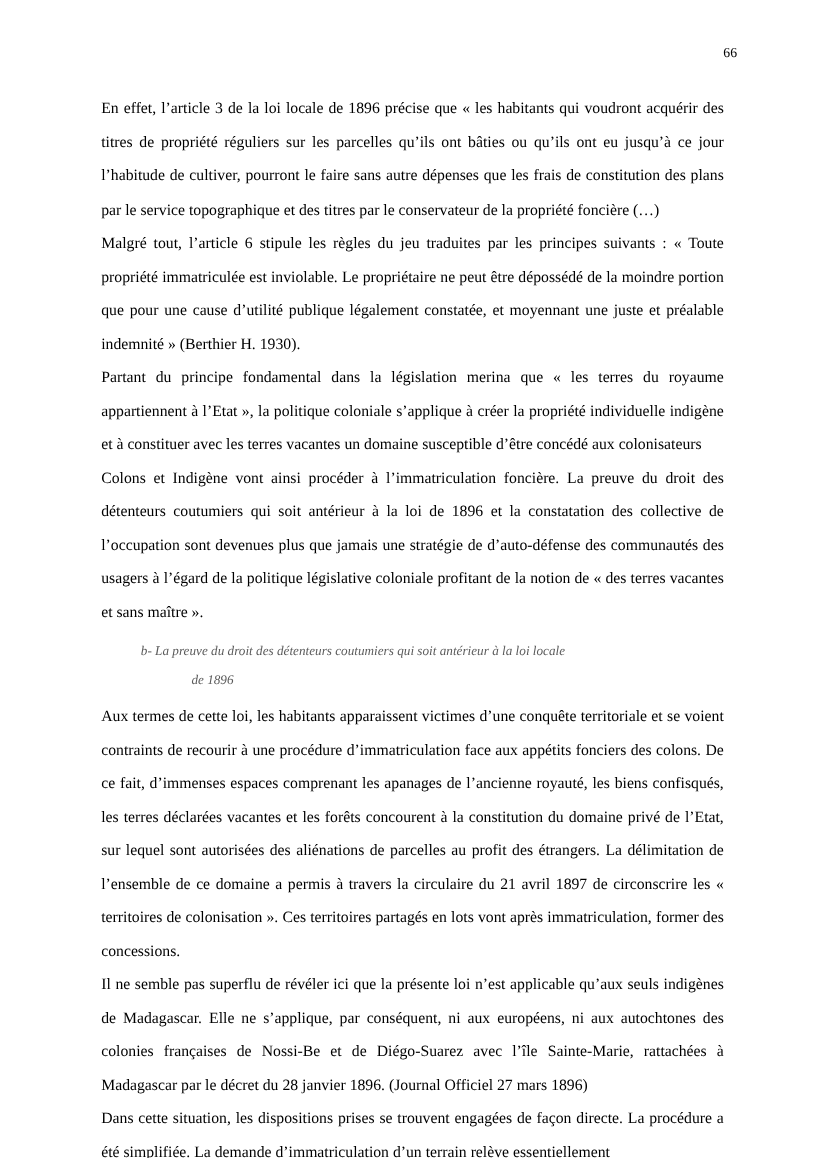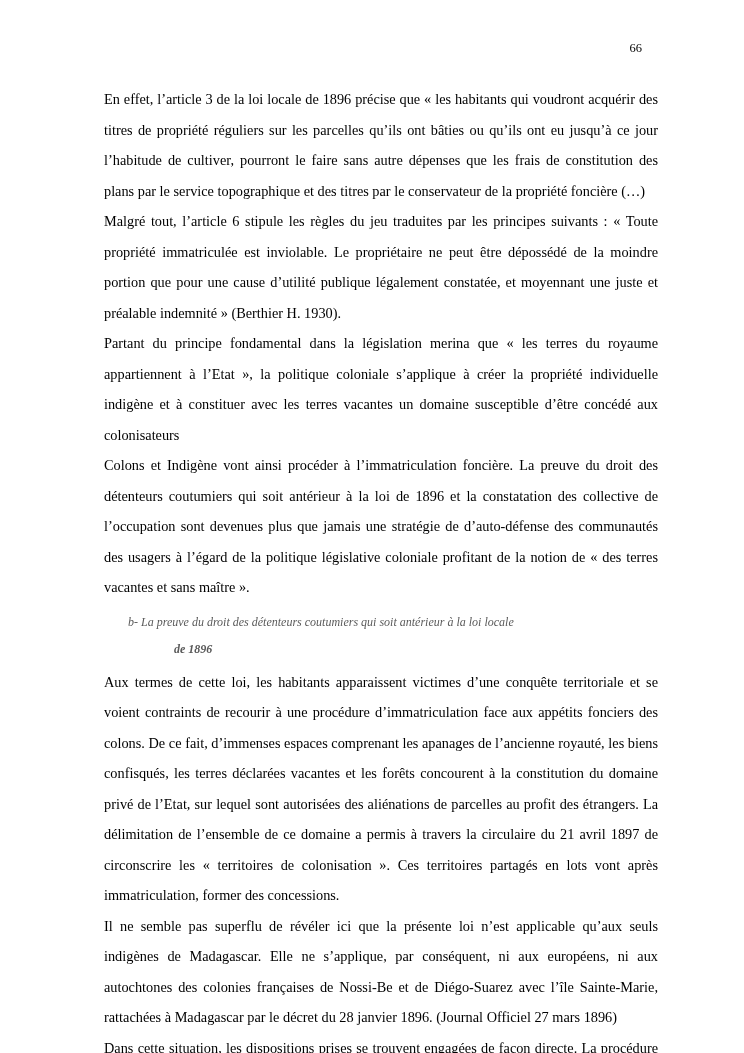--- a/index.html
+++ b/index.html
@@ -15,33 +15,33 @@
   }
   .page {
     position: relative;
     width: 744px;
     height: 1053px;
     box-sizing: border-box;
   }
   .page-number {
     position: absolute;
     top: 42px;
-    right: 102px;
+    right: 74px;
     font-size: 12.5px;
     line-height: 1;
     color: #000;
   }
   .content {
     position: absolute;
     top: 84px;
     left: 88px;
     width: 570px;
   }
   p.para {
-    margin: 0 0 0 16px;
+    margin: 0 0 0 4px;
     font-size: 14.3px;
     line-height: 30.5px;
     text-align: justify;
     text-justify: inter-word;
     hyphens: none;
   }
   p.para + p.para {
     margin-top: 0px;
   }
   .heading {
@@ -55,21 +55,20 @@
   }
   .heading .lbl {
     display: inline;
   }
   .heading .txt {
     display: inline;
   }
   .heading-second-line {
     display: block;
     padding-left: 46px;
-    font-weight: bold;
   }
 </style>
 </head>
 <body>
 
 <div class="page">
 
   <div class="page-number">66</div>
 
   <div class="content">

